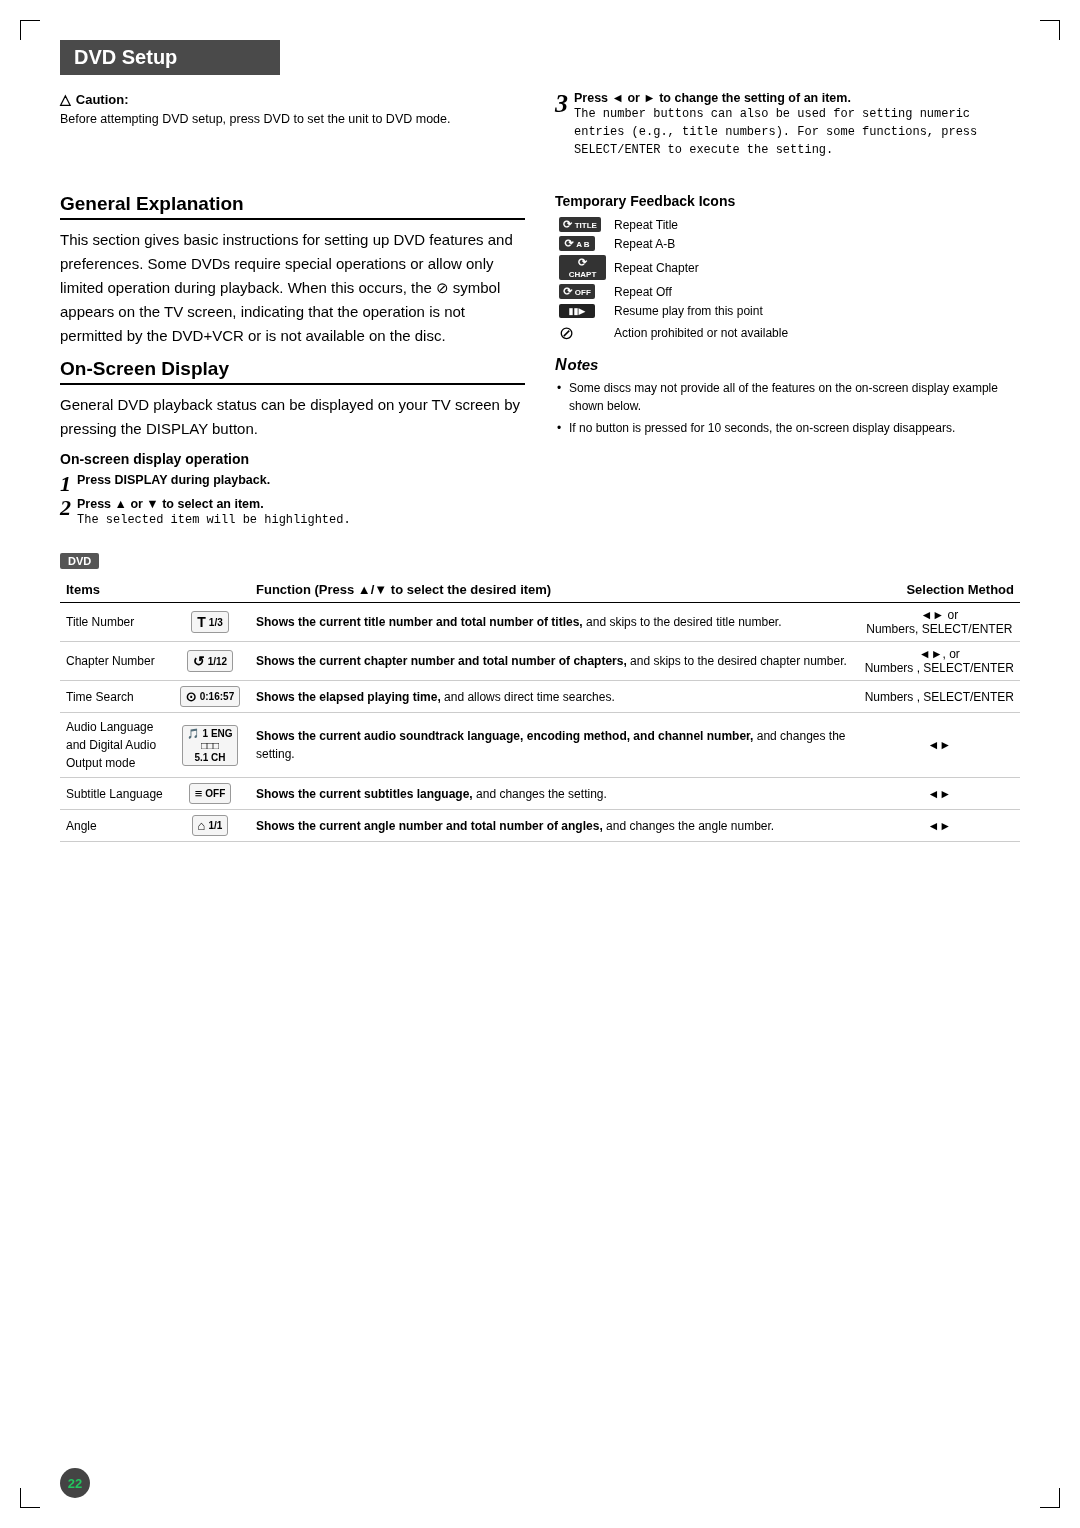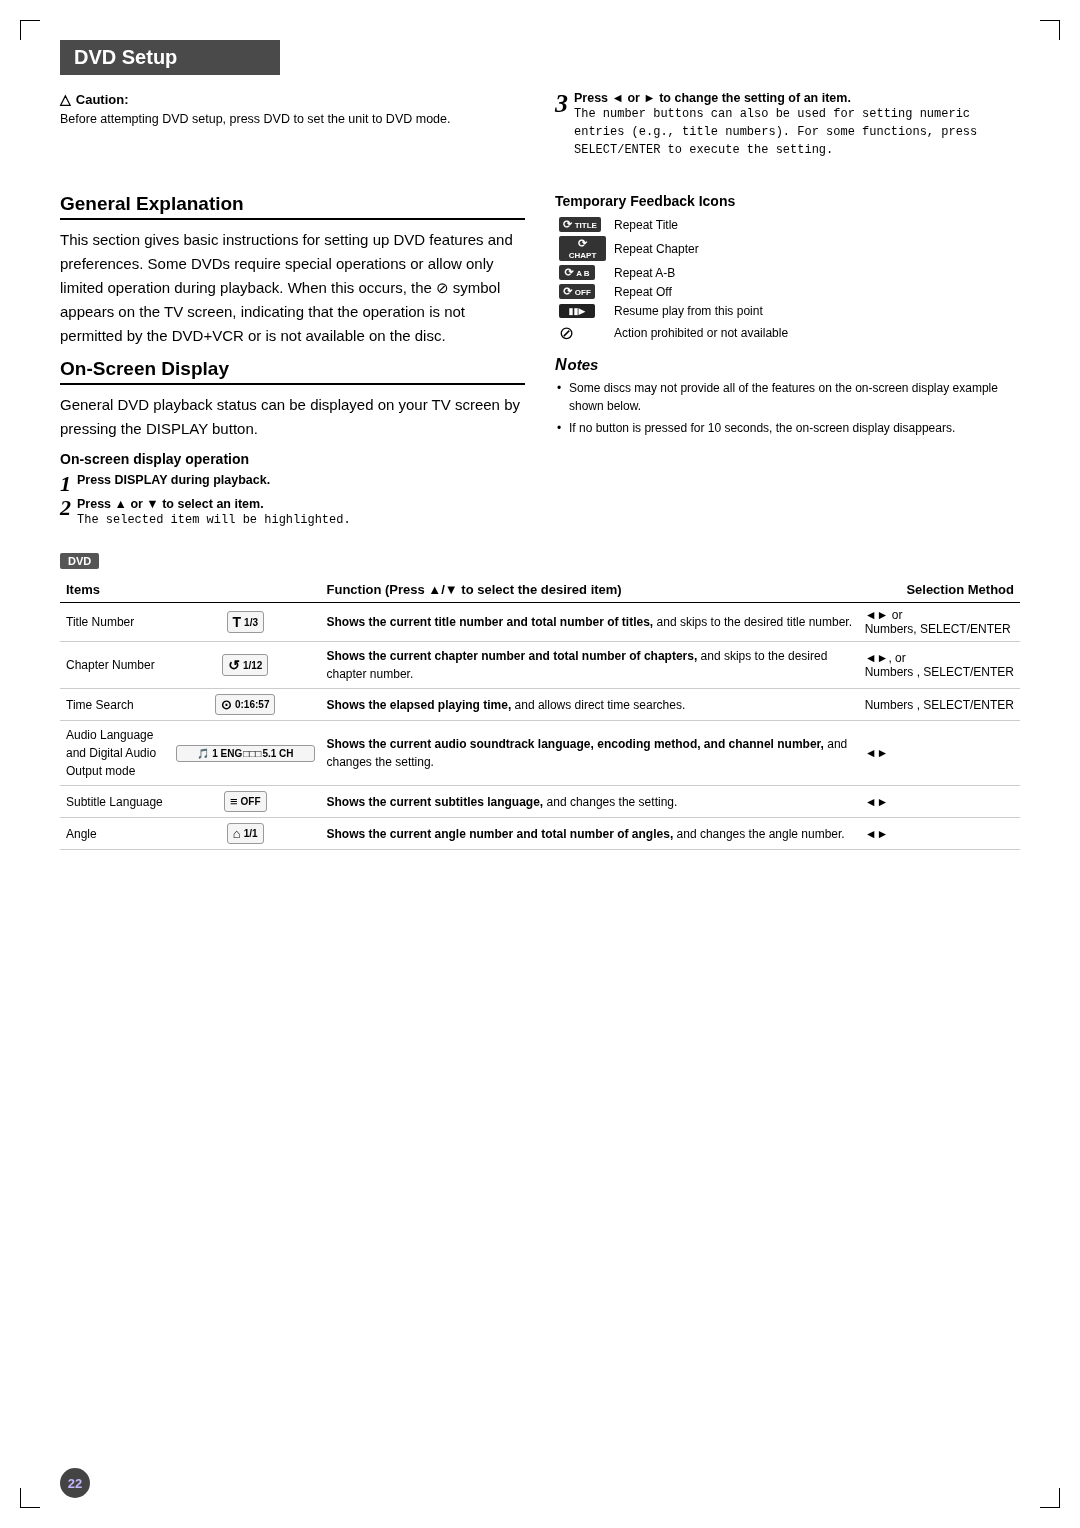--- a/index.html
+++ b/index.html
@@ -223,21 +223,21 @@
     .dvd-table td.item-icon {
       width: 80px;
       text-align: center;
     }
     .dvd-table td.item-function {
       font-size: 12px;
       line-height: 1.5;
     }
     .dvd-table td.item-selection {
       width: 130px;
-      text-align: left;
+      text-align: center;
       font-size: 12px;
       white-space: nowrap;
     }
 
     .icon-box {
       border: 1px solid #999;
       border-radius: 3px;
       padding: 2px 5px;
       display: inline-flex;
       align-items: center;
@@ -248,21 +248,21 @@
       gap: 3px;
       white-space: nowrap;
     }
 
     .bold-text { font-weight: bold; }
     .page-num {
       position: absolute;
       bottom: 30px;
       left: 60px;
       background: #444;
-      color: #c4b5fd;
+      color: #22c55e;
       border-radius: 50%;
       width: 30px;
       height: 30px;
       display: flex;
       align-items: center;
       justify-content: center;
       font-size: 13px;
       font-weight: bold;
     }
   </style>
@@ -344,32 +344,32 @@
           <td style="width:55px;">
             <span class="icon-badge">
               <span style="font-size:11px;">⟳</span> <span style="font-size:8px;">TITLE</span>
             </span>
           </td>
           <td>Repeat Title</td>
         </tr>
         <tr>
           <td>
             <span class="icon-badge">
+              <span style="font-size:11px;">⟳</span> <span style="font-size:8px;">A B</span>
+            </span>
+          </td>
+          <td>Repeat A-B</td>
+        </tr>
+        <tr>
+          <td>
+            <span class="icon-badge">
               <span style="font-size:11px;">⟳</span> <span style="font-size:8px;">CHAPT</span>
             </span>
           </td>
           <td>Repeat Chapter</td>
-        </tr>
-        <tr>
-          <td>
-            <span class="icon-badge">
-              <span style="font-size:11px;">⟳</span> <span style="font-size:8px;">A B</span>
-            </span>
-          </td>
-          <td>Repeat A-B</td>
         </tr>
         <tr>
           <td>
             <span class="icon-badge">
               <span style="font-size:11px;">⟳</span> <span style="font-size:8px;">OFF</span>
             </span>
           </td>
           <td>Repeat Off</td>
         </tr>
         <tr>
@@ -455,21 +455,21 @@
         <td class="item-function">
           <span class="bold-text"><strong>Shows the elapsed playing time,</strong></span>
           <span> and allows direct time searches.</span>
         </td>
         <td class="item-selection">Numbers , SELECT/ENTER</td>
       </tr>
 
       <tr>
         <td class="item-name" style="line-height:1.5;">Audio Language<br>and Digital Audio<br>Output mode</td>
         <td class="item-icon">
-          <span class="icon-box" style="gap:1px; padding: 2px 20px; text-align: right;">
+          <span class="icon-box" style="flex-direction:column; gap:1px; padding: 2px 4px; text-align: right;">
             <span style="font-size:10px;">🎵 1  ENG</span>
             <span style="font-size:10px;">□□□</span>
             <span style="font-size:10px;">5.1 CH</span>
           </span>
         </td>
         <td class="item-function">
           <span class="bold-text"><strong>Shows the current audio soundtrack language, encoding method, and channel number,</strong></span>
           <span> and changes the setting.</span>
         </td>
         <td class="item-selection">◄►</td>

